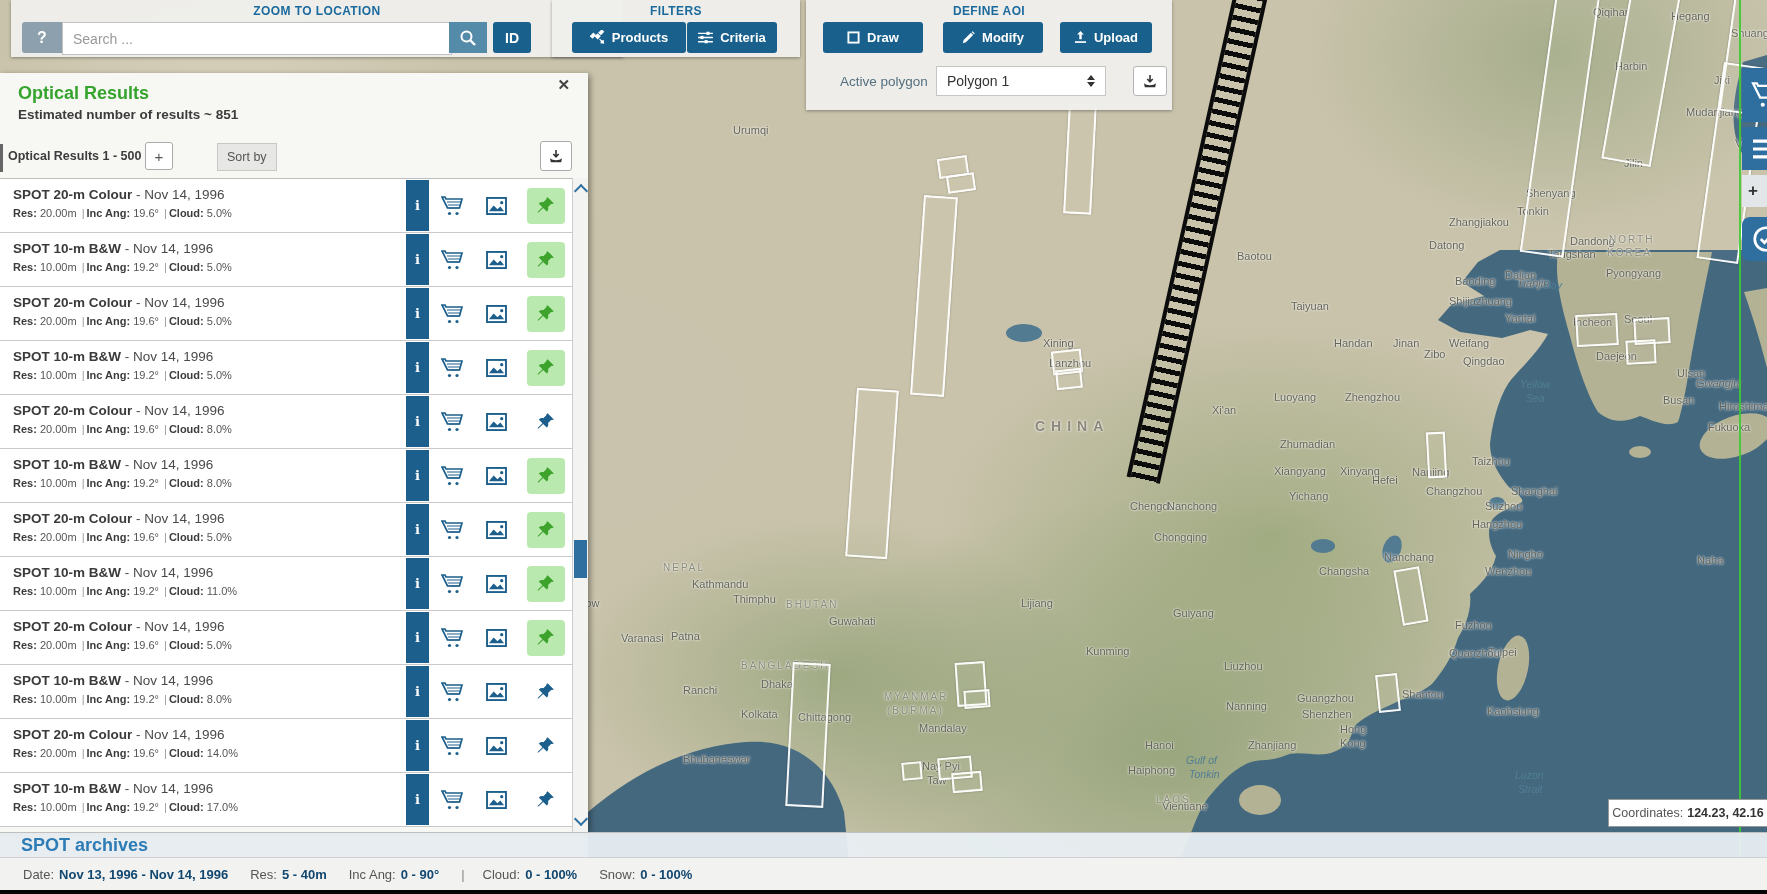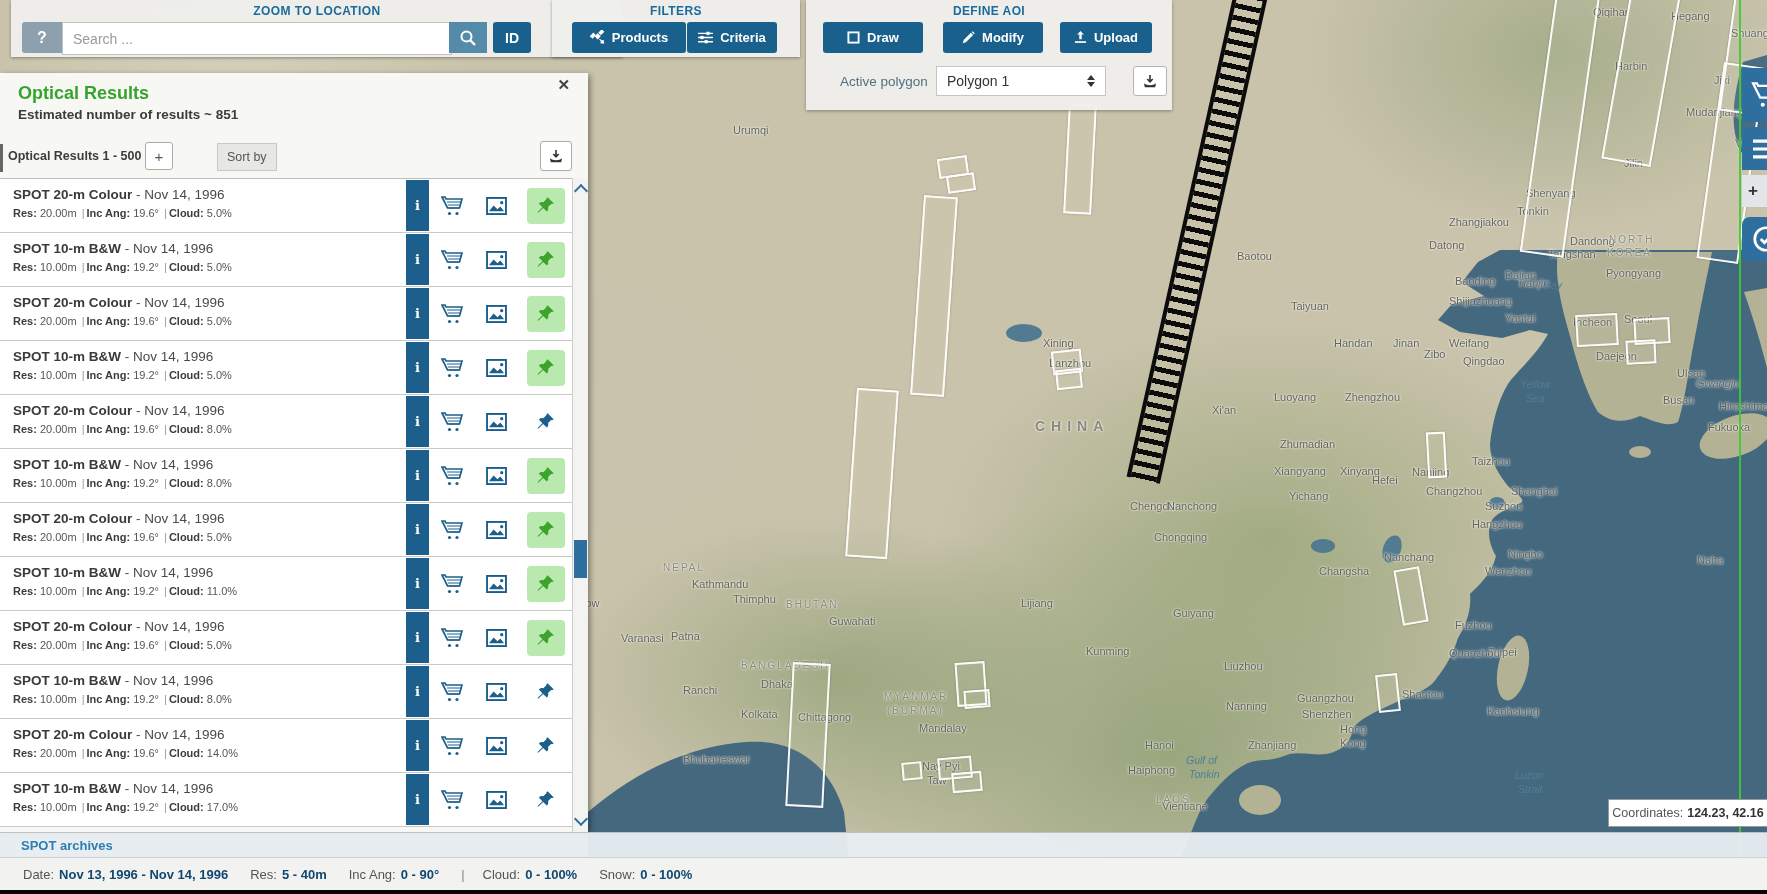--- a/index.html
+++ b/index.html
@@ -123,21 +123,21 @@
   .vscroll{position:absolute;left:572px;top:105px;width:16px;height:654px;background:#f3f3f1;
     border-left:1px solid #ccc;box-sizing:border-box;}
   .vchev{position:absolute;left:3px;width:8px;height:8px;border-right:2px solid #2f6fa0;border-bottom:2px solid #2f6fa0;}
   .vchev.up{top:8px;transform:rotate(-135deg);}
   .vchev.down{bottom:8px;transform:rotate(45deg);}
   .vthumb{position:absolute;left:1px;top:362px;width:13px;height:38px;background:#2f6fa0;}
 
   
   .archives{position:absolute;left:0;top:832px;width:100%;height:25px;background:rgba(233,239,243,.95);
     border-top:1px solid #c0c0c0;display:flex;align-items:center;z-index:40;box-sizing:border-box;}
-  .archives a{margin-left:21px;font-size:13px;font-weight:bold;color:#2e7cb5;text-decoration:none;}
+  .archives a{margin-left:21px;font-size:18px;font-weight:bold;color:#2e7cb5;text-decoration:none;}
   .filterbar{position:absolute;left:0;top:857px;width:100%;height:33px;background:#f2f2f0;
     border-top:1px solid #cfcfcf;display:flex;align-items:center;font-size:13px;color:#555;
     z-index:40;box-sizing:border-box;padding-left:23px;}
   .fitem{margin-right:22px;white-space:nowrap;}
   .fv{font-weight:bold;color:#12476f;margin-left:5px;}
   .fpipe{color:#888;margin-right:18px;}
   .bottomstrip{position:absolute;left:0;top:890px;width:100%;height:4px;background:#060606;z-index:50;}
 </style>
 </head>
 <body>

